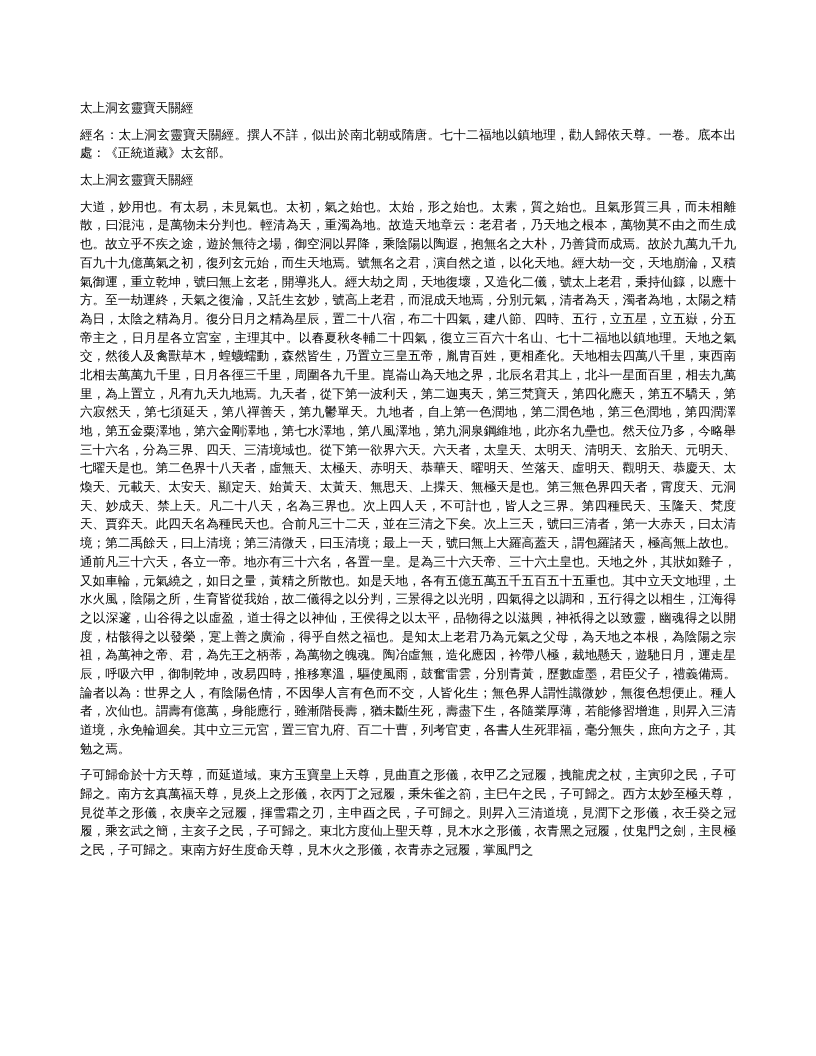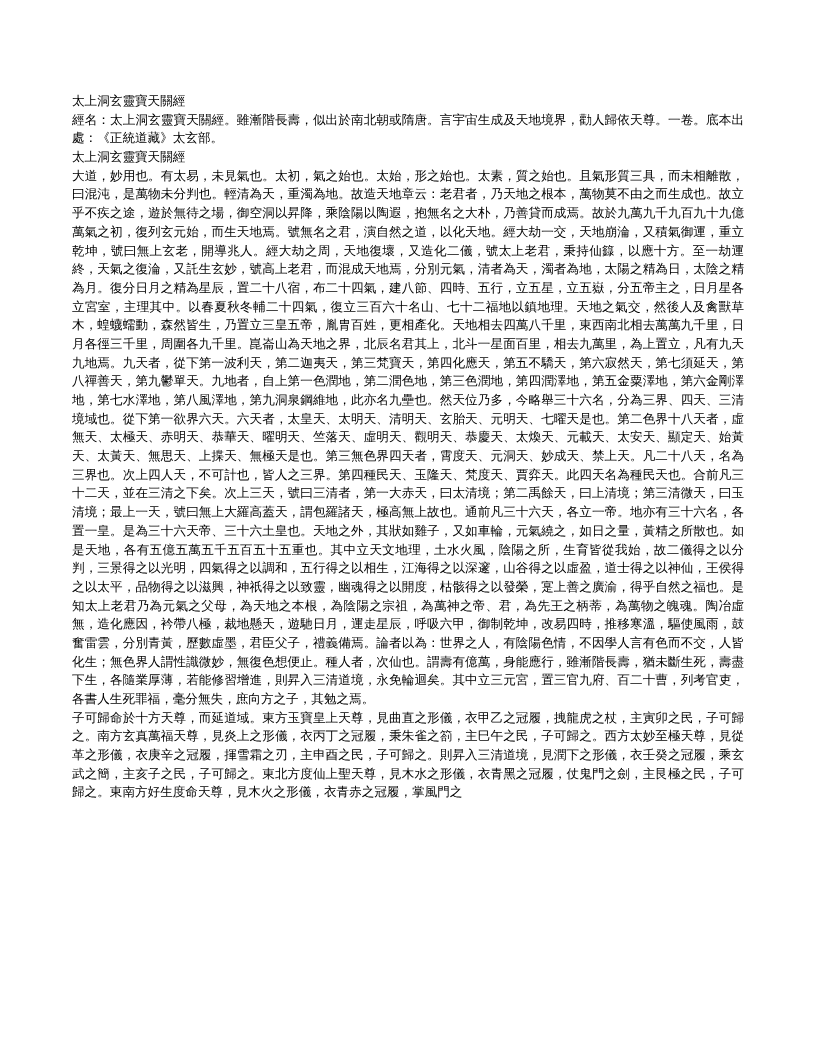--- a/index.html
+++ b/index.html
@@ -20,38 +20,39 @@
     padding: 92px 72px 60px 72px;
     background: #ffffff;
   }
   .doc {
     font-size: 12.6px;
     line-height: 1.485;
     text-align: justify;
     text-justify: inter-character;
   }
   .doc p {
-    margin: 0;
+    margin: 8px;
     padding: 0;
     text-indent: 0;
+    font-family: Liberation Mono, monospace;
   }
   .title-line {
     margin: 0;
   }
   .indent1 {
     text-indent: 2em;
   }
   .indent2 {
     text-indent: 3em;
   }
 </style>
 </head>
 <body>
 
 <div class="page">
   <div class="doc">
     <p class="title-line">太上洞玄靈寶天關經</p>
-    <p class="indent1">經名：太上洞玄靈寶天關經。雖漸階長壽，似出於南北朝或隋唐。言宇宙生成及天地境界，勸人歸依天尊。一卷。底本出處：《正統道藏》太玄部。</p>
+    <p class="indent1">經名：太上洞玄靈寶天關經。撰人不詳，似出於南北朝或隋唐。七十二福地以鎮地理，勸人歸依天尊。一卷。底本出處：《正統道藏》太玄部。</p>
     <p class="indent2">太上洞玄靈寶天關經</p>
     <p class="indent1">大道，妙用也。有太易，未見氣也。太初，氣之始也。太始，形之始也。太素，質之始也。且氣形質三具，而未相離散，曰混沌，是萬物未分判也。輕清為天，重濁為地。故造天地章云：老君者，乃天地之根本，萬物莫不由之而生成也。故立乎不疾之途，遊於無待之場，御空洞以昇降，乘陰陽以陶遐，抱無名之大朴，乃善貸而成焉。故於九萬九千九百九十九億萬氣之初，復列玄元始，而生天地焉。號無名之君，演自然之道，以化天地。經大劫一交，天地崩淪，又積氣御運，重立乾坤，號曰無上玄老，開導兆人。經大劫之周，天地復壞，又造化二儀，號太上老君，秉持仙籙，以應十方。至一劫運終，天氣之復淪，又託生玄妙，號高上老君，而混成天地焉，分別元氣，清者為天，濁者為地，太陽之精為日，太陰之精為月。復分日月之精為星辰，置二十八宿，布二十四氣，建八節、四時、五行，立五星，立五嶽，分五帝主之，日月星各立宮室，主理其中。以春夏秋冬輔二十四氣，復立三百六十名山、七十二福地以鎮地理。天地之氣交，然後人及禽獸草木，蝗蠛蠕動，森然皆生，乃置立三皇五帝，胤胄百姓，更相產化。天地相去四萬八千里，東西南北相去萬萬九千里，日月各徑三千里，周圍各九千里。崑崙山為天地之界，北辰名君其上，北斗一星面百里，相去九萬里，為上置立，凡有九天九地焉。九天者，從下第一波利天，第二迦夷天，第三梵寶天，第四化應天，第五不驕天，第六寂然天，第七須延天，第八禪善天，第九鬱單天。九地者，自上第一色潤地，第二潤色地，第三色潤地，第四潤澤地，第五金粟澤地，第六金剛澤地，第七水澤地，第八風澤地，第九洞泉鋼維地，此亦名九壘也。然天位乃多，今略舉三十六名，分為三界、四天、三清境域也。從下第一欲界六天。六天者，太皇天、太明天、清明天、玄胎天、元明天、七曜天是也。第二色界十八天者，虛無天、太極天、赤明天、恭華天、曜明天、竺落天、虛明天、觀明天、恭慶天、太煥天、元載天、太安天、顯定天、始黃天、太黃天、無思天、上揲天、無極天是也。第三無色界四天者，霄度天、元洞天、妙成天、禁上天。凡二十八天，名為三界也。次上四人天，不可計也，皆人之三界。第四種民天、玉隆天、梵度天、賈弈天。此四天名為種民天也。合前凡三十二天，並在三清之下矣。次上三天，號曰三清者，第一大赤天，曰太清境；第二禹餘天，曰上清境；第三清微天，曰玉清境；最上一天，號曰無上大羅高蓋天，謂包羅諸天，極高無上故也。通前凡三十六天，各立一帝。地亦有三十六名，各置一皇。是為三十六天帝、三十六土皇也。天地之外，其狀如雞子，又如車輪，元氣繞之，如日之量，黃精之所散也。如是天地，各有五億五萬五千五百五十五重也。其中立天文地理，土水火風，陰陽之所，生育皆從我始，故二儀得之以分判，三景得之以光明，四氣得之以調和，五行得之以相生，江海得之以深邃，山谷得之以虛盈，道士得之以神仙，王侯得之以太平，品物得之以滋興，神祇得之以致靈，幽魂得之以開度，枯骸得之以發榮，寔上善之廣渝，得乎自然之福也。是知太上老君乃為元氣之父母，為天地之本根，為陰陽之宗祖，為萬神之帝、君，為先王之柄蒂，為萬物之魄魂。陶冶虛無，造化應因，衿帶八極，裁地懸天，遊馳日月，運走星辰，呼吸六甲，御制乾坤，改易四時，推移寒溫，驅使風雨，鼓奮雷雲，分別青黃，歷數虛墨，君臣父子，禮義備焉。論者以為：世界之人，有陰陽色情，不因學人言有色而不交，人皆化生；無色界人謂性識微妙，無復色想便止。種人者，次仙也。謂壽有億萬，身能應行，雖漸階長壽，猶未斷生死，壽盡下生，各隨業厚薄，若能修習增進，則昇入三清道境，永免輪迴矣。其中立三元宮，置三官九府、百二十曹，列考官吏，各書人生死罪福，毫分無失，庶向方之子，其勉之焉。</p>
     <p class="indent1">子可歸命於十方天尊，而延道域。東方玉寶皇上天尊，見曲直之形儀，衣甲乙之冠履，拽龍虎之杖，主寅卯之民，子可歸之。南方玄真萬福天尊，見炎上之形儀，衣丙丁之冠履，秉朱雀之箚，主巳午之民，子可歸之。西方太妙至極天尊，見從革之形儀，衣庚辛之冠履，揮雪霜之刃，主申酉之民，子可歸之。則昇入三清道境，見潤下之形儀，衣壬癸之冠履，乘玄武之簡，主亥子之民，子可歸之。東北方度仙上聖天尊，見木水之形儀，衣青黑之冠履，仗鬼門之劍，主艮極之民，子可歸之。東南方好生度命天尊，見木火之形儀，衣青赤之冠履，掌風門之</p>
   </div>
 </div>
 
 </body></html>

